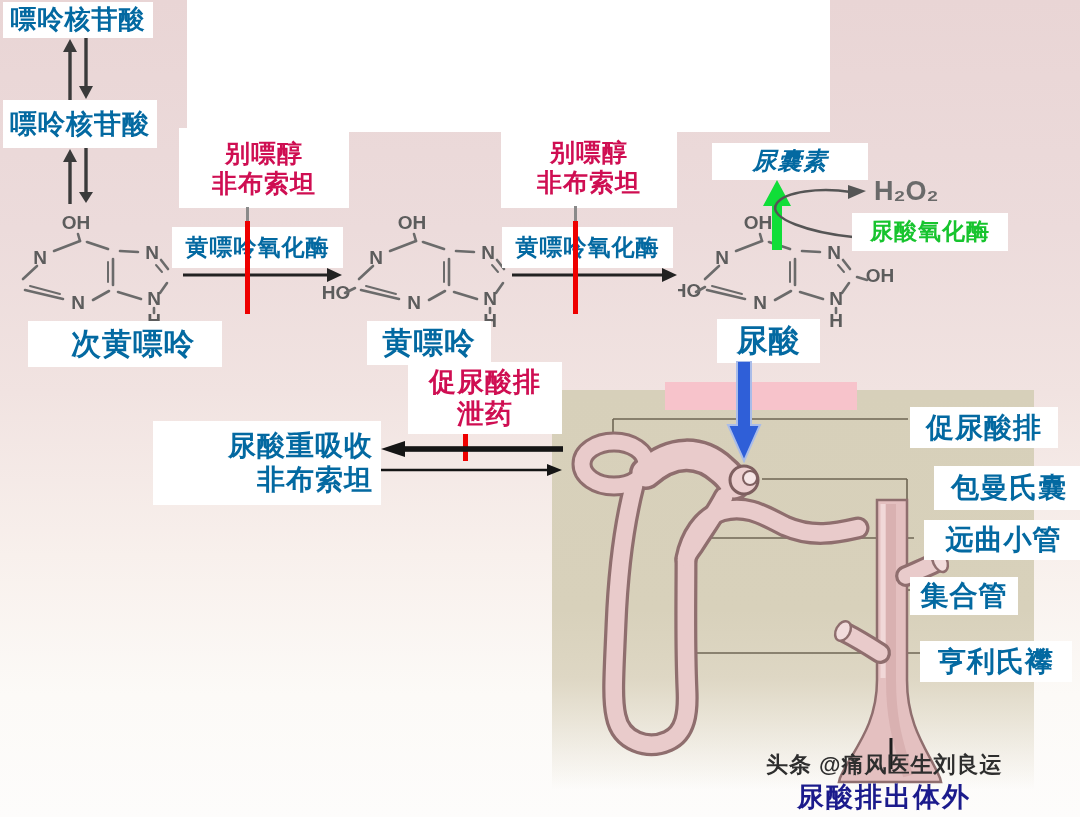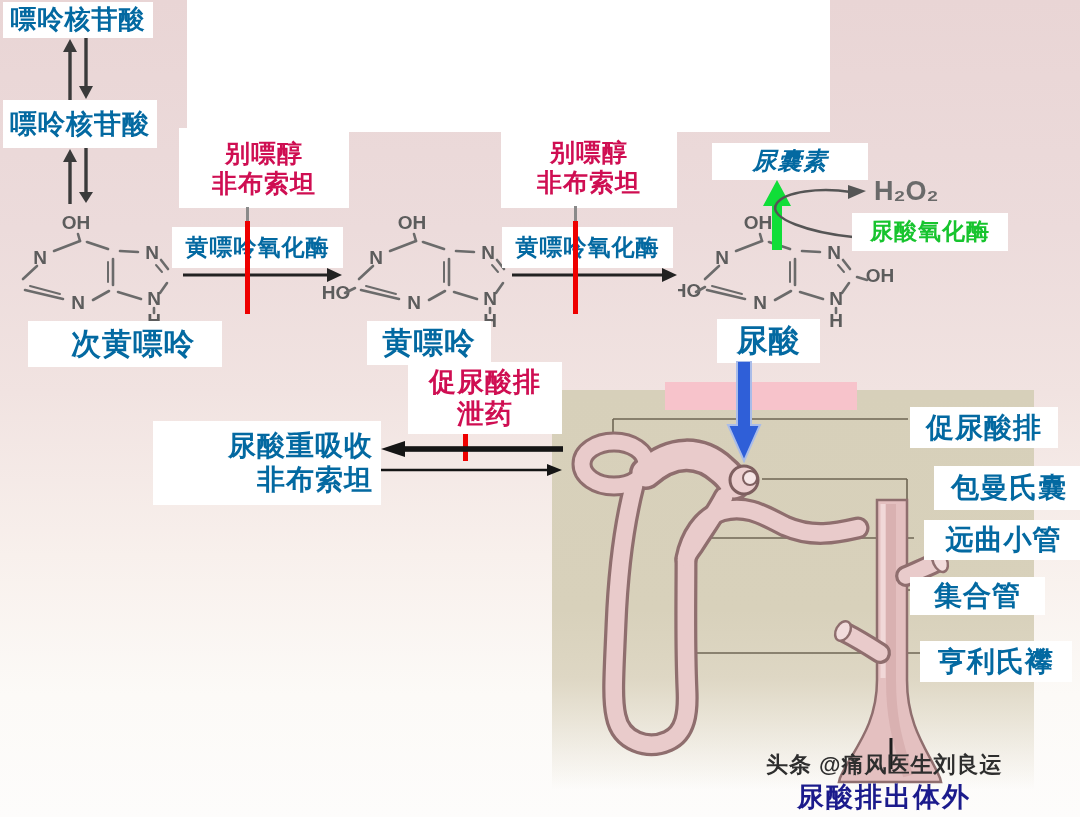--- a/index.html
+++ b/index.html
@@ -204,21 +204,21 @@
 
   <div class="box" style="left:910px;top:407px;width:148px;height:41px;font-size:28px;">
     <span>促尿酸排</span>
   </div>
   <div class="box" style="left:912px;top:466px;width:150px;height:44px;font-size:28px;margin-left:22px;">
     <span>包曼氏囊</span>
   </div>
   <div class="box" style="left:924px;top:520px;width:159px;height:40px;font-size:28px;">
     <span>远曲小管</span>
   </div>
-  <div class="box" style="left:910px;top:577px;width:135px;height:38px;font-size:28px;">
+  <div class="box" style="left:910px;top:577px;width:108px;height:38px;font-size:28px;">
     <span>集合管</span>
   </div>
   <div class="box col red-text" style="left:397px;top:362px;width:154px;height:72px;font-size:27px;">
     <span>促尿酸排</span>
     <span>泄药</span>
   </div>
 
   <div class="box" style="left:920px;top:641px;width:152px;height:41px;font-size:28px;">
     <span>亨利氏襻</span>
   </div>

